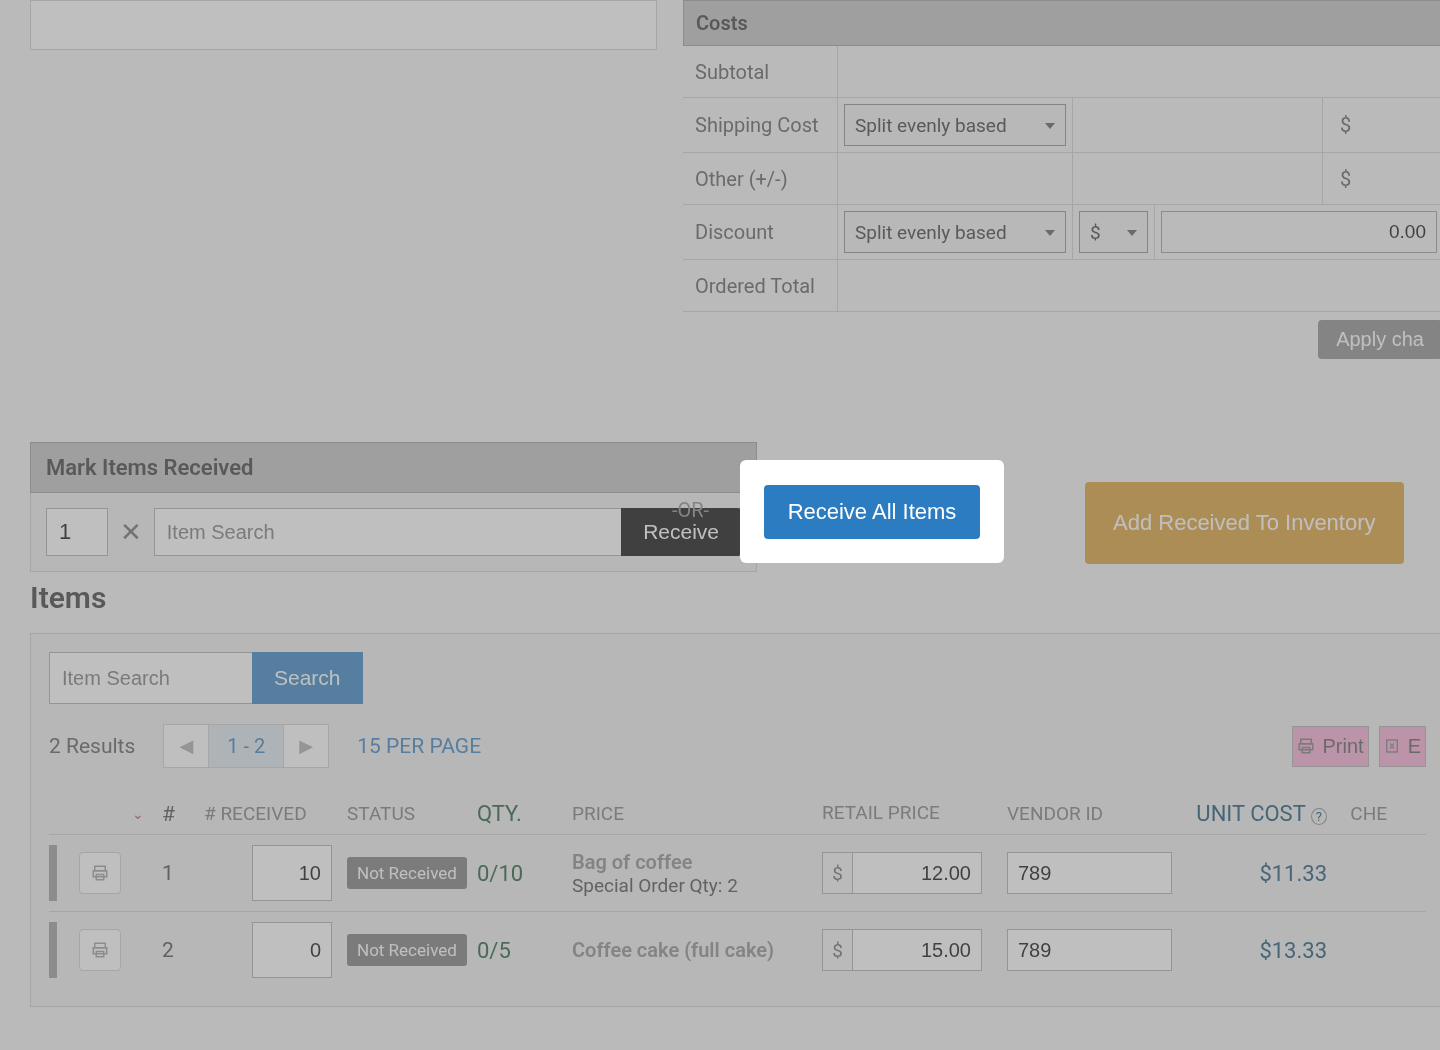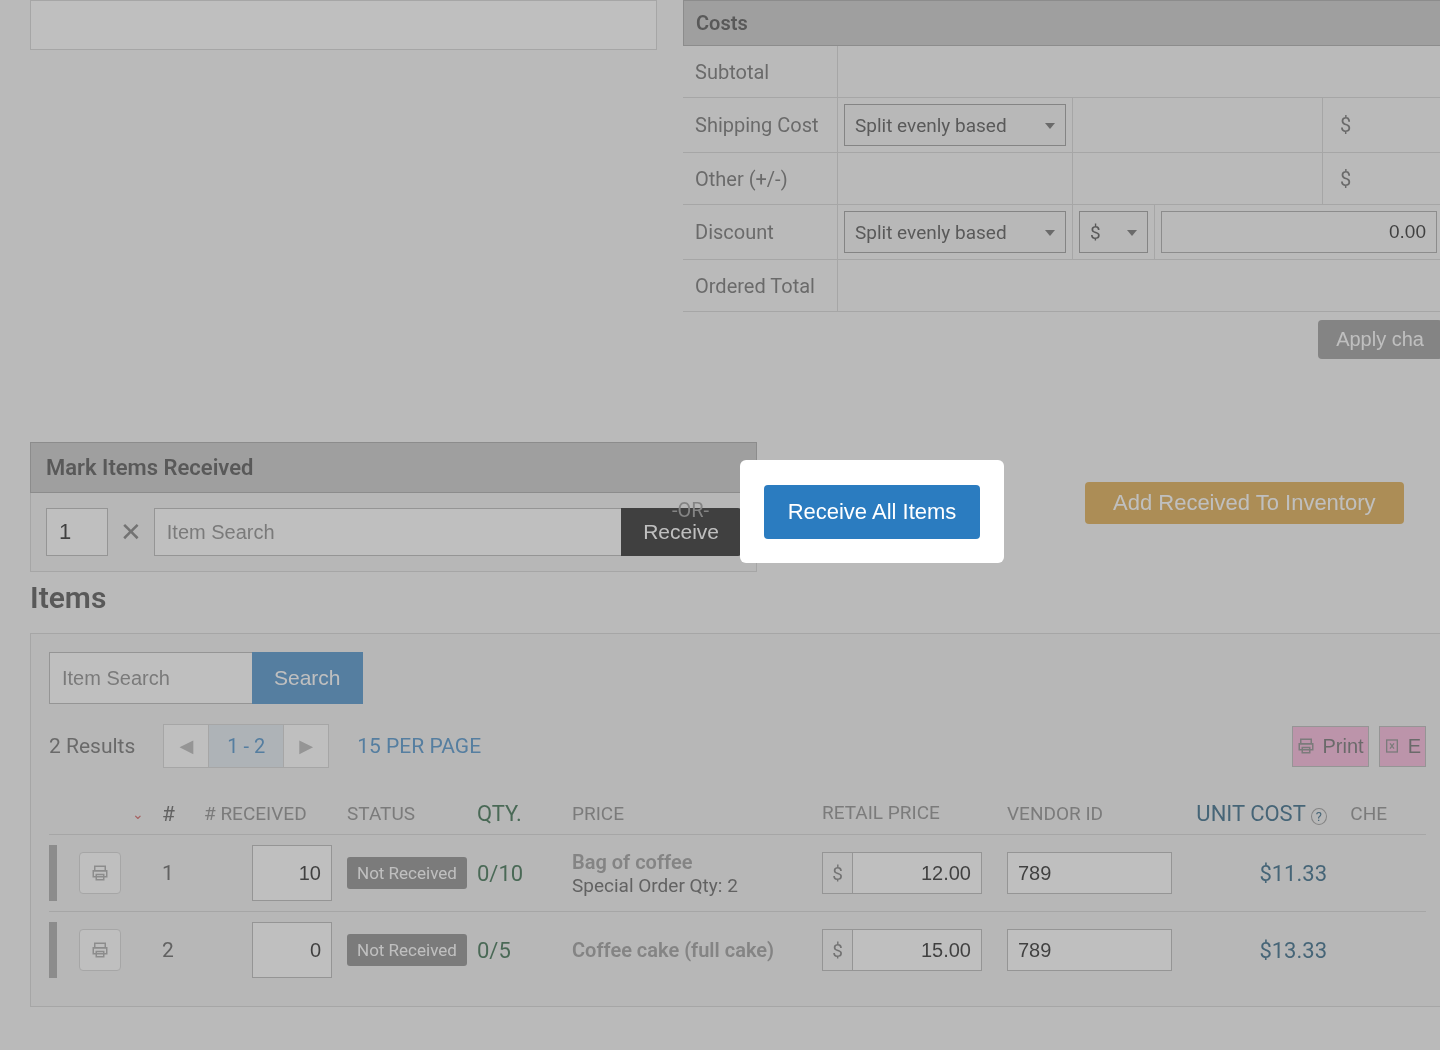--- a/index.html
+++ b/index.html
@@ -236,21 +236,21 @@
       border-radius: 4px;
       cursor: pointer;
     }
     .add-received-btn {
       position: absolute;
       top: 482px;
       left: 1085px;
       background: #d89b2d;
       color: #fff;
       border: none;
-      padding: 8px 28px;
+      padding: 28px 28px;
       font-size: 22px;
       font-weight: 500;
       border-radius: 4px;
       cursor: pointer;
     }
     .items-section {
       position: absolute;
       top: 580px;
       left: 30px;
       right: -5px;

